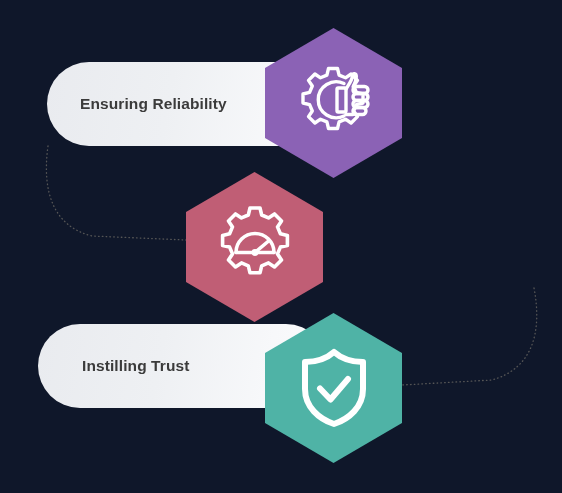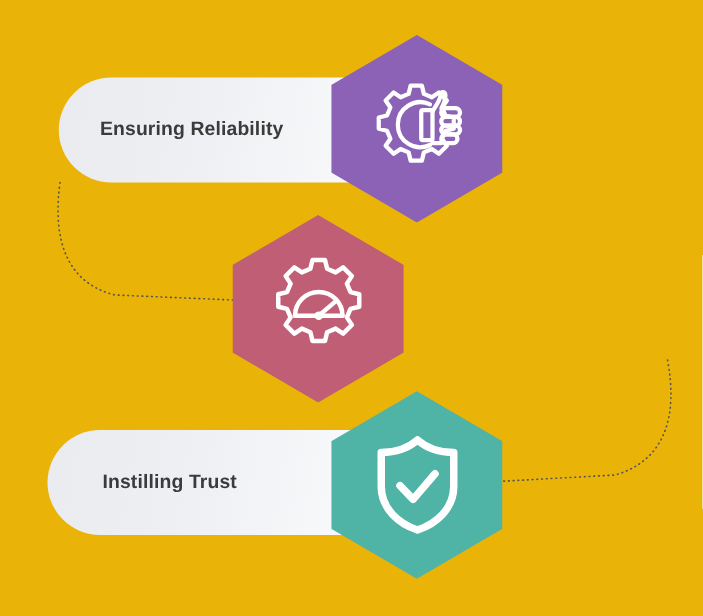--- a/index.html
+++ b/index.html
@@ -7,21 +7,21 @@
     padding: 0;
     background: #ffffff;
   }
   body {
     font-family: "Liberation Sans", sans-serif;
   }
   #infographic {
     position: relative;
     width: 562px;
     height: 493px;
-    background: #eab308;
+    background: #0f172a;
     overflow: hidden;
   }
   .connectors {
     position: absolute;
     left: 0;
     top: 0;
     width: 562px;
     height: 493px;
     pointer-events: none;
   }
@@ -54,21 +54,21 @@
     left: 248px;
     top: 203px;
     width: 288px;
     height: 84px;
     background: linear-gradient(100deg, #e9ebef 0%, #edeff3 38%, #f6f7f9 76%, #fbfbfc 100%);
     padding-left: 95px;
   }
   
   #pill-trust {
     left: 38px;
-    top: 344px;
+    top: 324px;
     width: 290px;
     height: 84px;
     background: linear-gradient(100deg, #e9ebef 0%, #eef0f3 42%, #f7f8fa 78%, #fbfbfc 100%);
     padding-left: 44px;
   }
   .hex {
     position: absolute;
     display: flex;
     align-items: center;
     justify-content: center;

